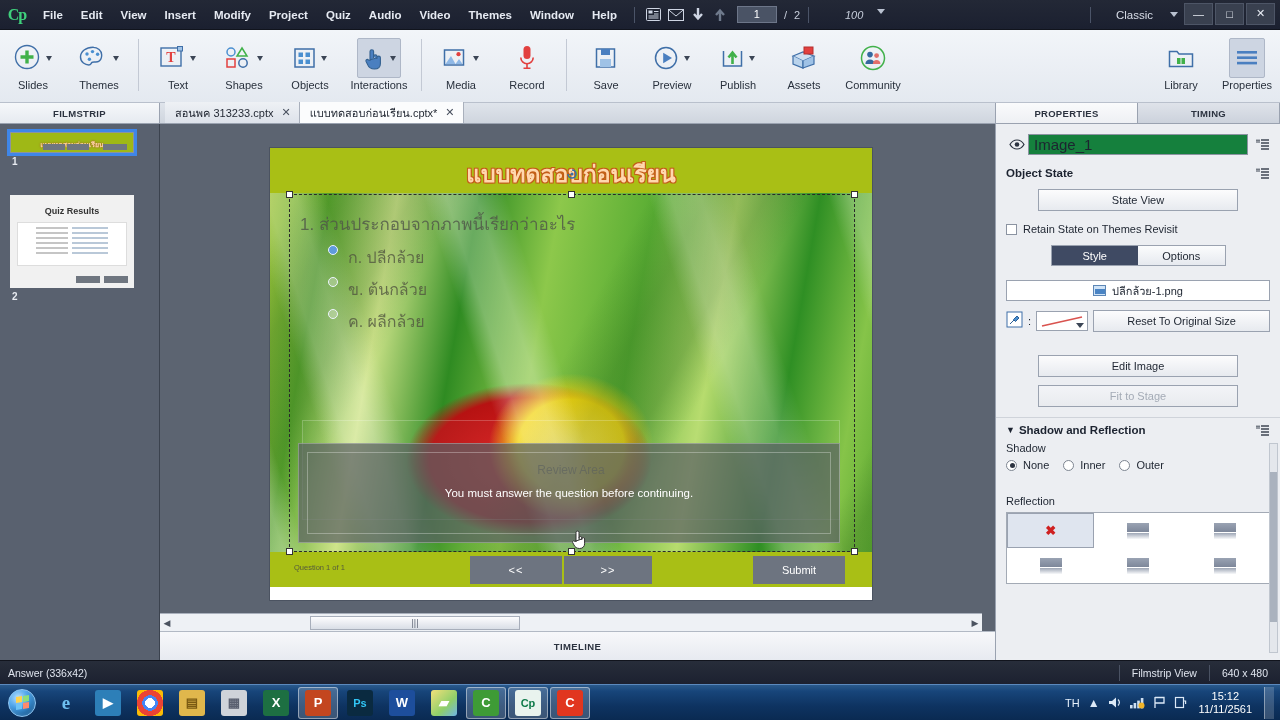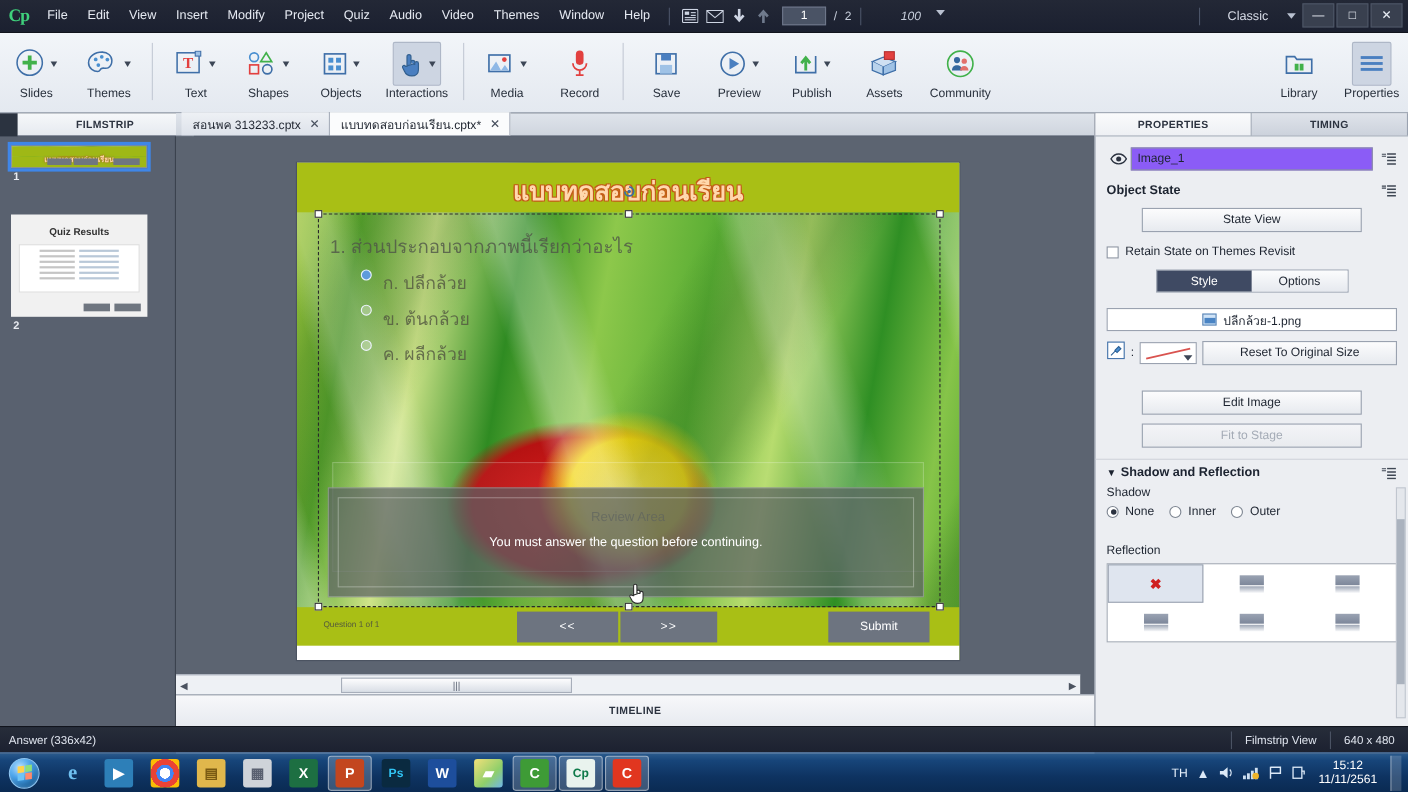--- a/index.html
+++ b/index.html
@@ -16,21 +16,21 @@
     position:absolute; left:0; top:0; width:1280px; height:30px;
     background:linear-gradient(#232836,#1b2030);
     display:flex; align-items:center;
     border-bottom:1px solid #11141d;
   }
   .cp-logo {
     width:34px; height:30px; display:flex; align-items:center; justify-content:center;
     color:#3fd07c; font-weight:bold; font-size:16px; letter-spacing:-1px;
     font-family:"Liberation Serif", serif;
   }
-  .menu { display:flex; align-items:flex-end; height:29px; }
+  .menu { display:flex; align-items:flex-start; height:29px;font-weight:bold; }
   .menu-item {
     color:#e6eaf2; font-size:11.5px; padding:0 9px; height:30px;
     display:flex; align-items:center; cursor:default;
   }
   .tb-sep { width:1px; height:16px; background:#4b5468; margin:0 8px; }
   .tb-icon { width:22px; height:22px; display:flex; align-items:center; justify-content:center; color:#ced5e3; }
   .tb-icon svg { display:block; }
   .page-field {
     width:40px; height:17px; background:#4a5365; border:1px solid #6d7689;
     color:#fff; font-size:11px; text-align:center; line-height:15px; margin-left:6px;
@@ -68,21 +68,21 @@
   .rb-caret { width:0;height:0;border-left:3.5px solid transparent;border-right:3.5px solid transparent;border-top:5px solid #3c4656; margin-left:4px; }
   .rb-sep { width:1px; height:52px; background:#c3c9d4; margin:6px 6px 0 6px; }
   .rb-right { margin-left:auto; display:flex; }
   .rb-btn.active .rb-icon-row { background:#cdd5e2; border:1px solid #aeb7c7; border-radius:2px; padding:0 4px;}
 
   
   .workarea { position:absolute; left:0; top:103px; width:1280px; height:557px; }
 
   
   .fs-tabhdr {
-    position:absolute; left:16px; top:0; width:160px; height:21px;
+    position:absolute; left:0; top:0; width:160px; height:21px;
     background:linear-gradient(#f6f8fa,#e6eaf0);
     border-right:1px solid #9aa2b0; border-bottom:1px solid #9aa2b0;
     display:flex; align-items:center; justify-content:center;
   }
   .fs-tabhdr span { font-size:9.5px; font-weight:bold; color:#2c3340; letter-spacing:.3px;}
   .filmstrip {
     position:absolute; left:0; top:21px; width:160px; height:536px;
     background:#59616f; border-right:1px solid #3b424e;
     padding:8px 0 0 0; overflow:hidden;
   }
@@ -241,22 +241,22 @@
   .props-tabs { display:flex; height:21px; border-bottom:1px solid #9aa2b0; }
   .ptab {
     flex:1; display:flex; align-items:center; justify-content:center;
     font-size:9.5px; font-weight:bold; color:#2c3340; letter-spacing:.3px;
     background:linear-gradient(#dfe3ea,#ccd2dc); border-right:1px solid #9aa2b0;
   }
   .ptab.active { background:linear-gradient(#fafbfc,#eef0f4); }
   .prow { display:flex; align-items:center; padding:0 10px; }
   .eye { width:22px; display:flex; justify-content:center; }
   .name-input {
-    flex:1; height:21px; background:#8b5cf6; border:1px solid #8b93a1;
-    font-size:11px; color:#1d2430; padding:0 5px; line-height:19px;
+    flex:1; height:21px; background:#15803d; border:1px solid #8b93a1;
+    font-size:15px; color:#1d2430; padding:0 5px; line-height:19px;
   }
   .hamburger { width:22px; display:flex; justify-content:flex-end; color:#3f4754; }
   .sec-title { font-size:11.5px; font-weight:bold; color:#1c2330; }
   .sel {
     height:21px; background:linear-gradient(#fdfdfe,#eef0f4); border:1px solid #8b93a1;
     font-size:11px; color:#1d2430; display:flex; align-items:center; padding:0 6px; position:relative;
   }
   .sel .arrow { position:absolute; right:5px; width:0;height:0;
     border-left:4px solid transparent;border-right:4px solid transparent;border-top:5px solid #3c4656;}
   .btn {

